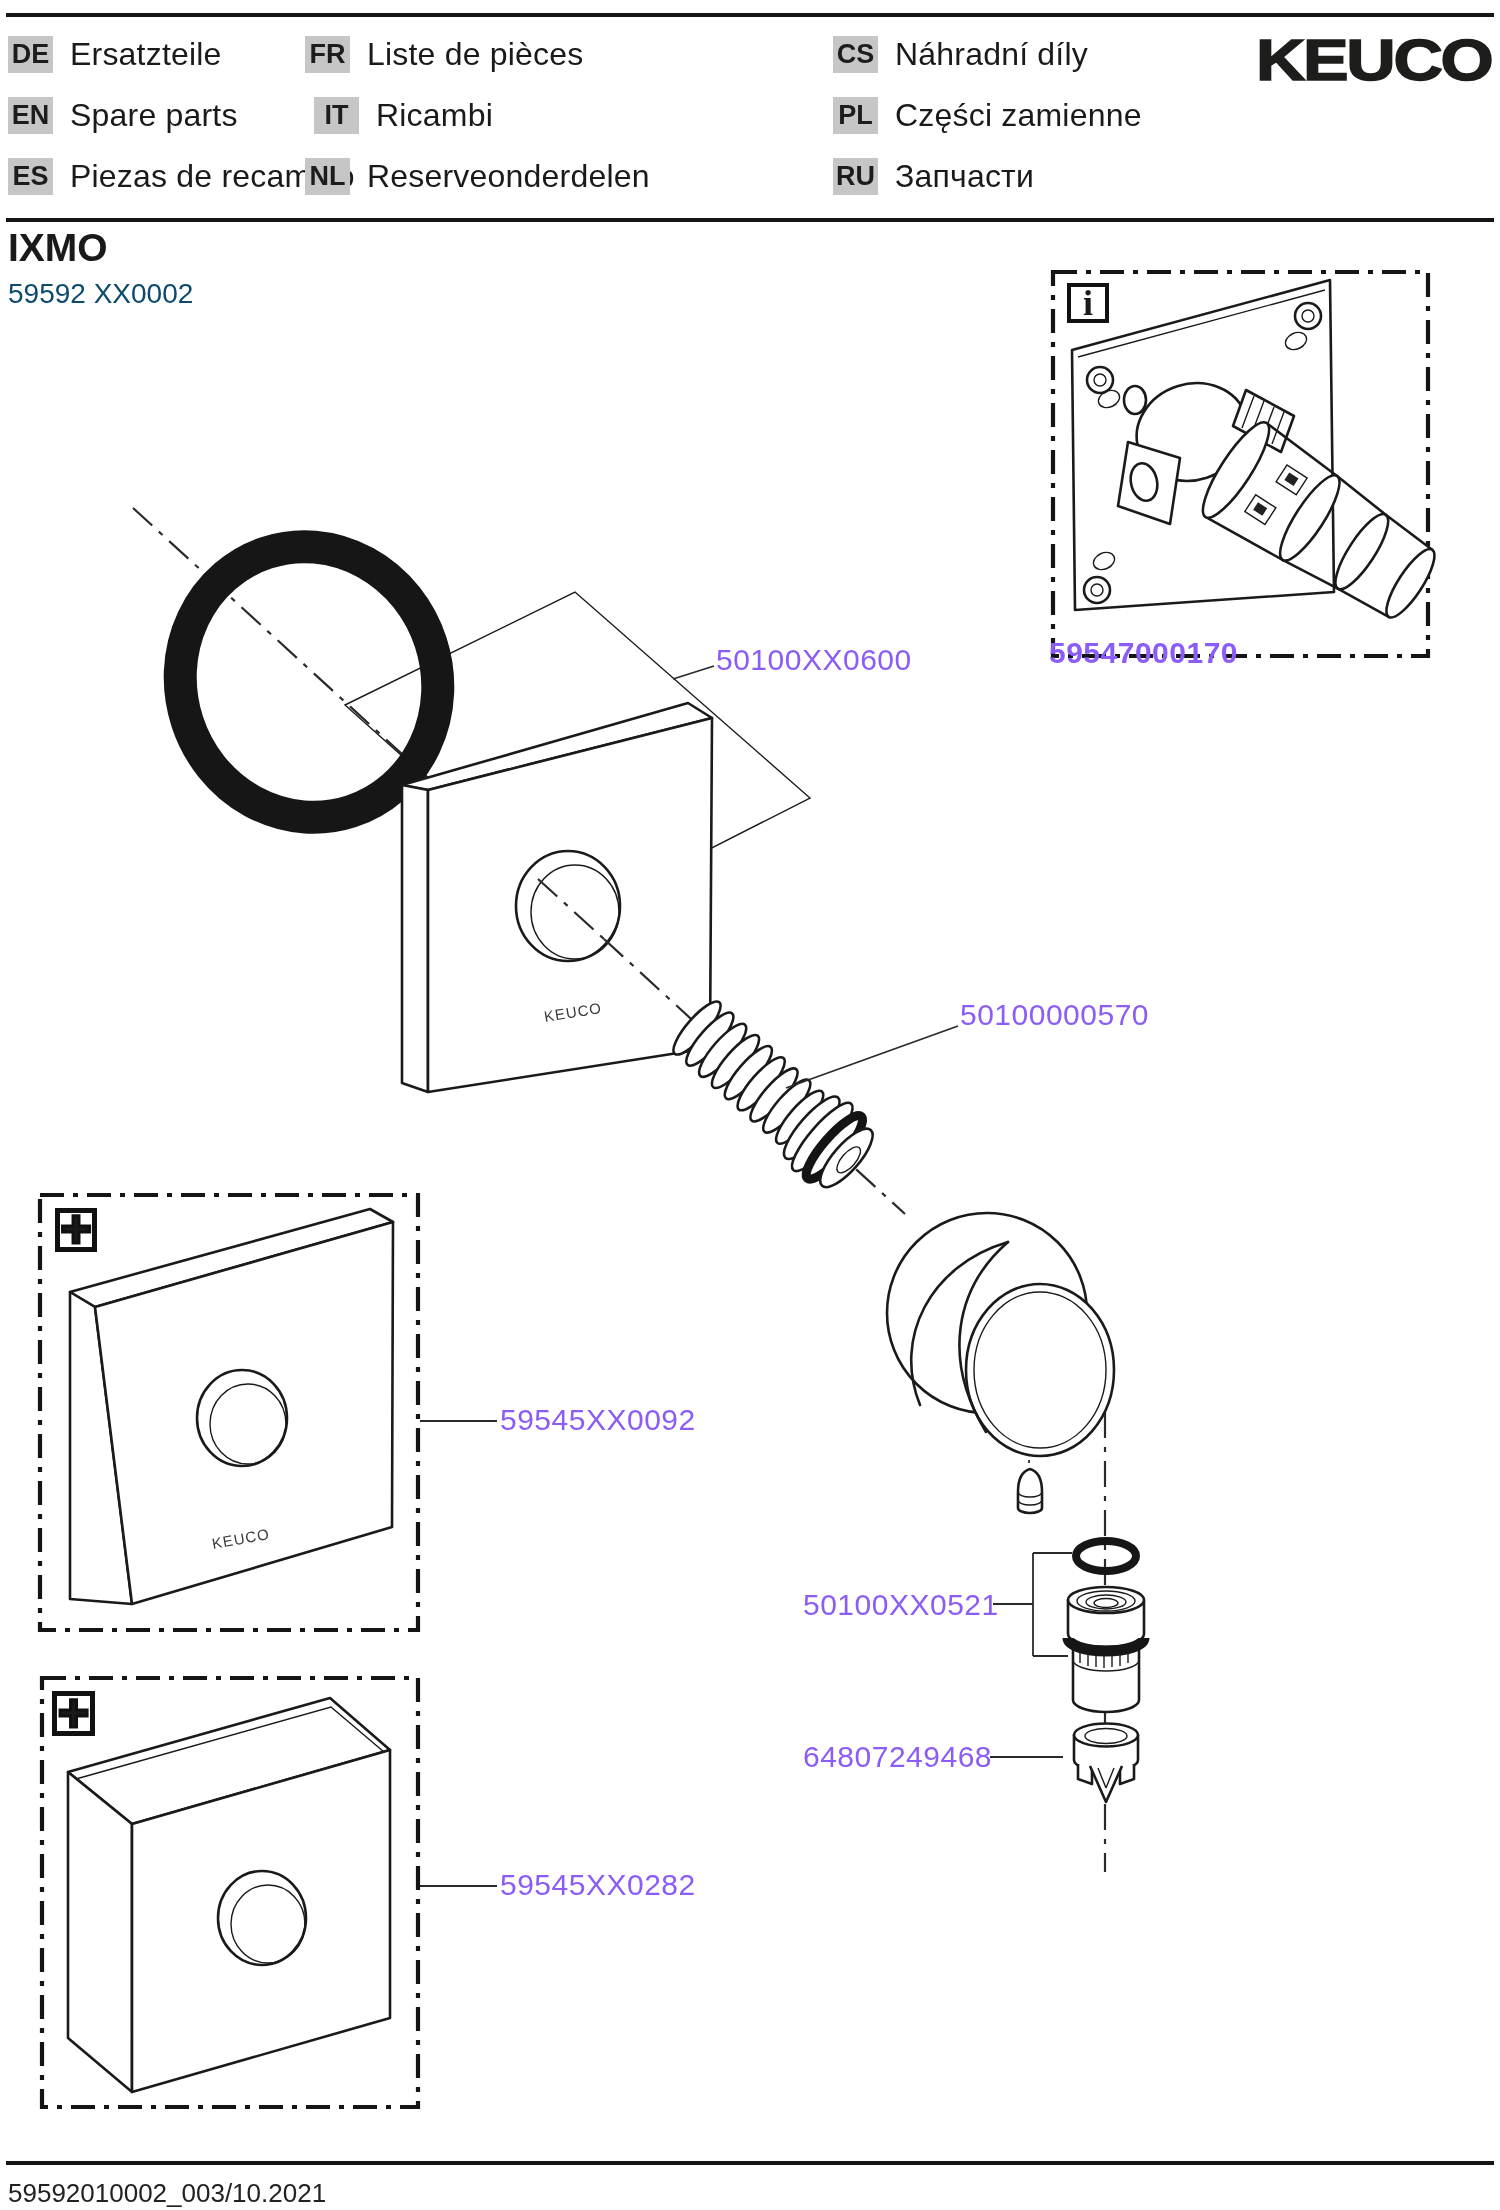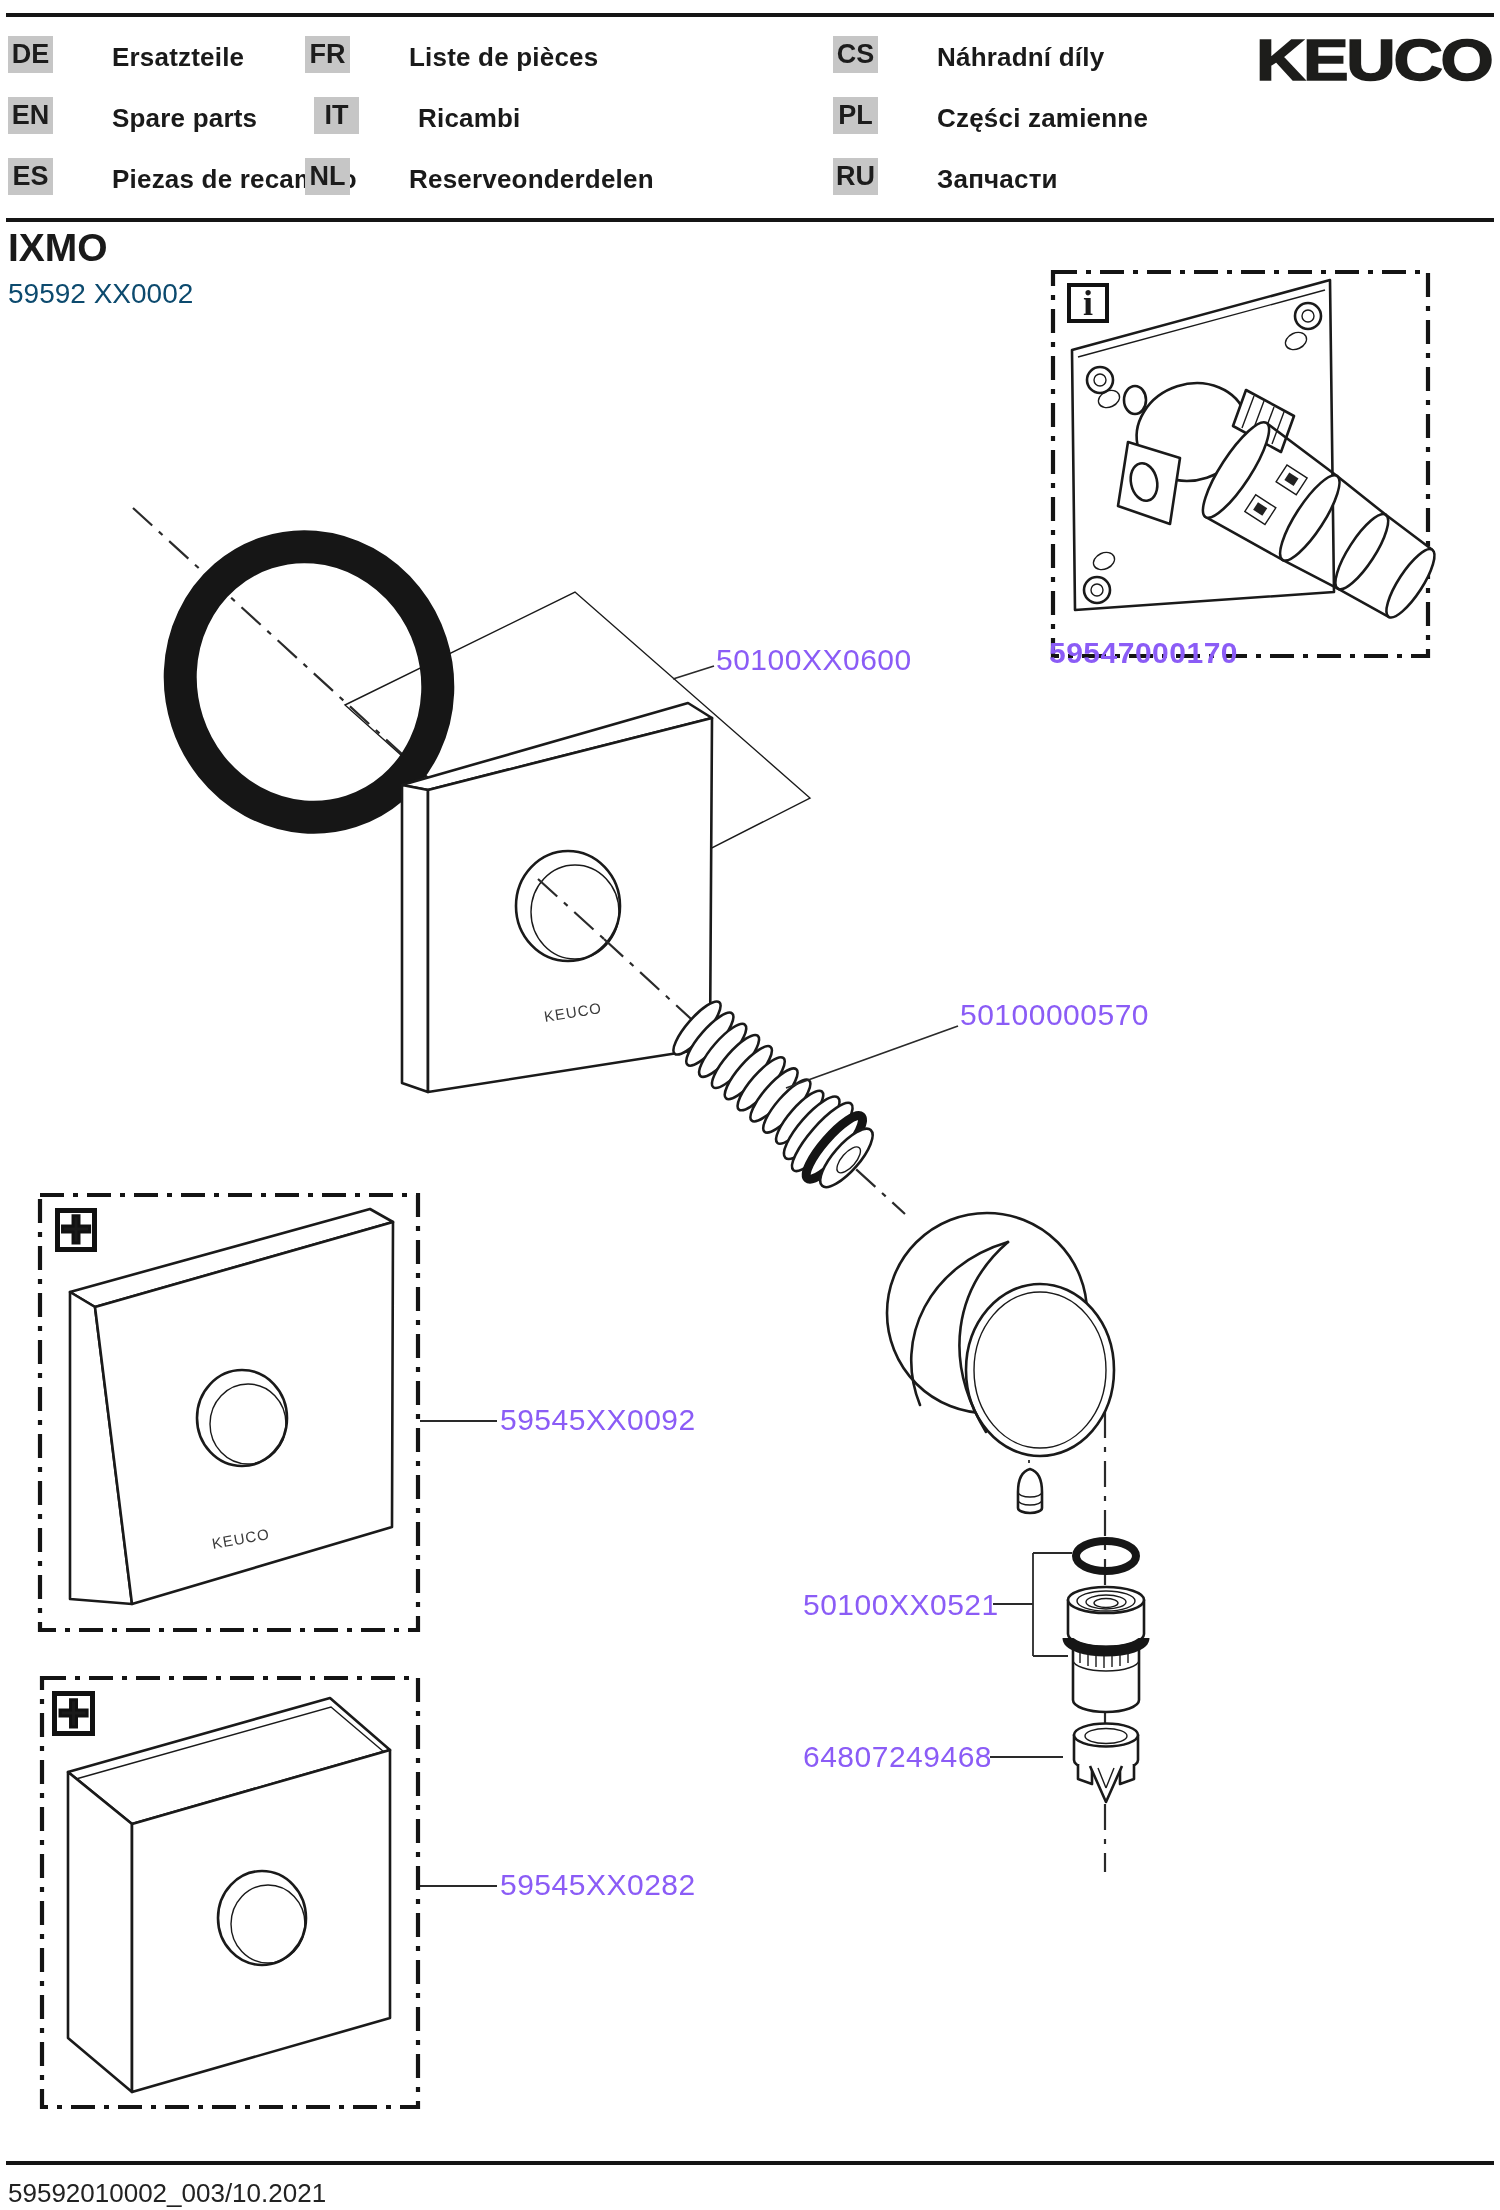--- a/index.html
+++ b/index.html
@@ -2,24 +2,24 @@
 <html><head>
 <meta charset="utf-8">
 <style>
   html,body{margin:0;padding:0;background:#888;}
   .page{position:relative;width:1500px;height:2210px;background:#fff;
         font-family:"Liberation Sans",sans-serif;color:#1a1a1a;overflow:hidden;margin:0 auto;}
   .rule{position:absolute;left:6px;right:6px;height:4px;background:#151515;}
   .diagram{position:absolute;left:0;top:0;width:1500px;height:2210px;z-index:1;}
 
   
-  .lang{position:absolute;display:flex;align-items:flex-end;z-index:3;gap:25px;}
+  .lang{position:absolute;display:flex;align-items:flex-start;z-index:3;}
   .code{width:45px;height:37px;background:#c6c6c6;display:flex;align-items:center;justify-content:center;
         font-weight:bold;font-size:27px;color:#1c1c1c;}
-  .lbl{margin-left:34px;font-weight:bold;font-size:26px;letter-spacing:.2px;white-space:nowrap;}
+  .lbl{margin-left:17px;font-weight:normal;font-size:32px;letter-spacing:.2px;white-space:nowrap;}
   .brand-logo{position:absolute;left:1256px;top:26px;font-size:58px;font-weight:bold;color:#1d1d1b;
         letter-spacing:-2px;transform:scaleX(1.18);transform-origin:0 50%;
         -webkit-text-stroke:1.5px #1d1d1b;z-index:3;}
 
   .series-title{position:absolute;left:8px;top:226px;font-size:39px;font-weight:bold;z-index:3;}
   .product-number{position:absolute;left:8px;top:278px;font-size:28px;color:#0c4a6e;z-index:3;}
 
   .plabel{position:absolute;font-size:30px;color:#8b5cf6;letter-spacing:.5px;z-index:3;white-space:nowrap;}
   .bold{font-weight:bold;}
 

